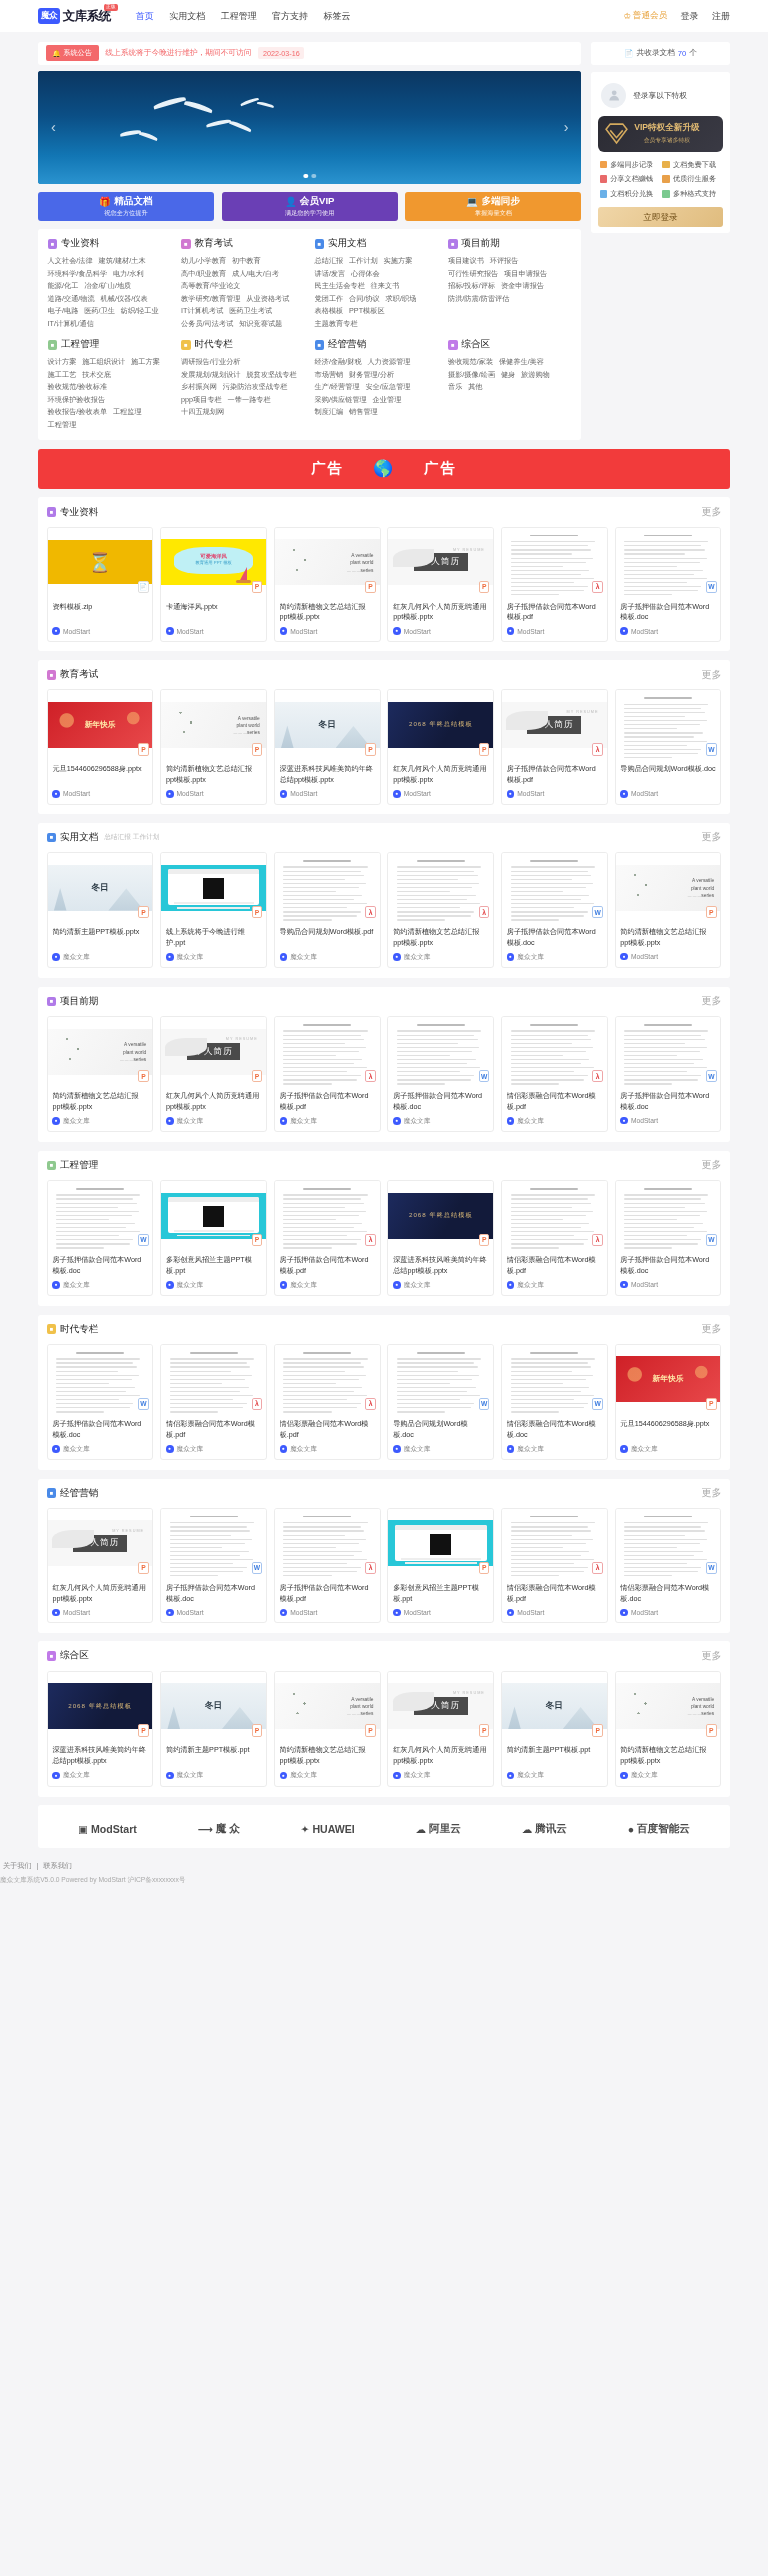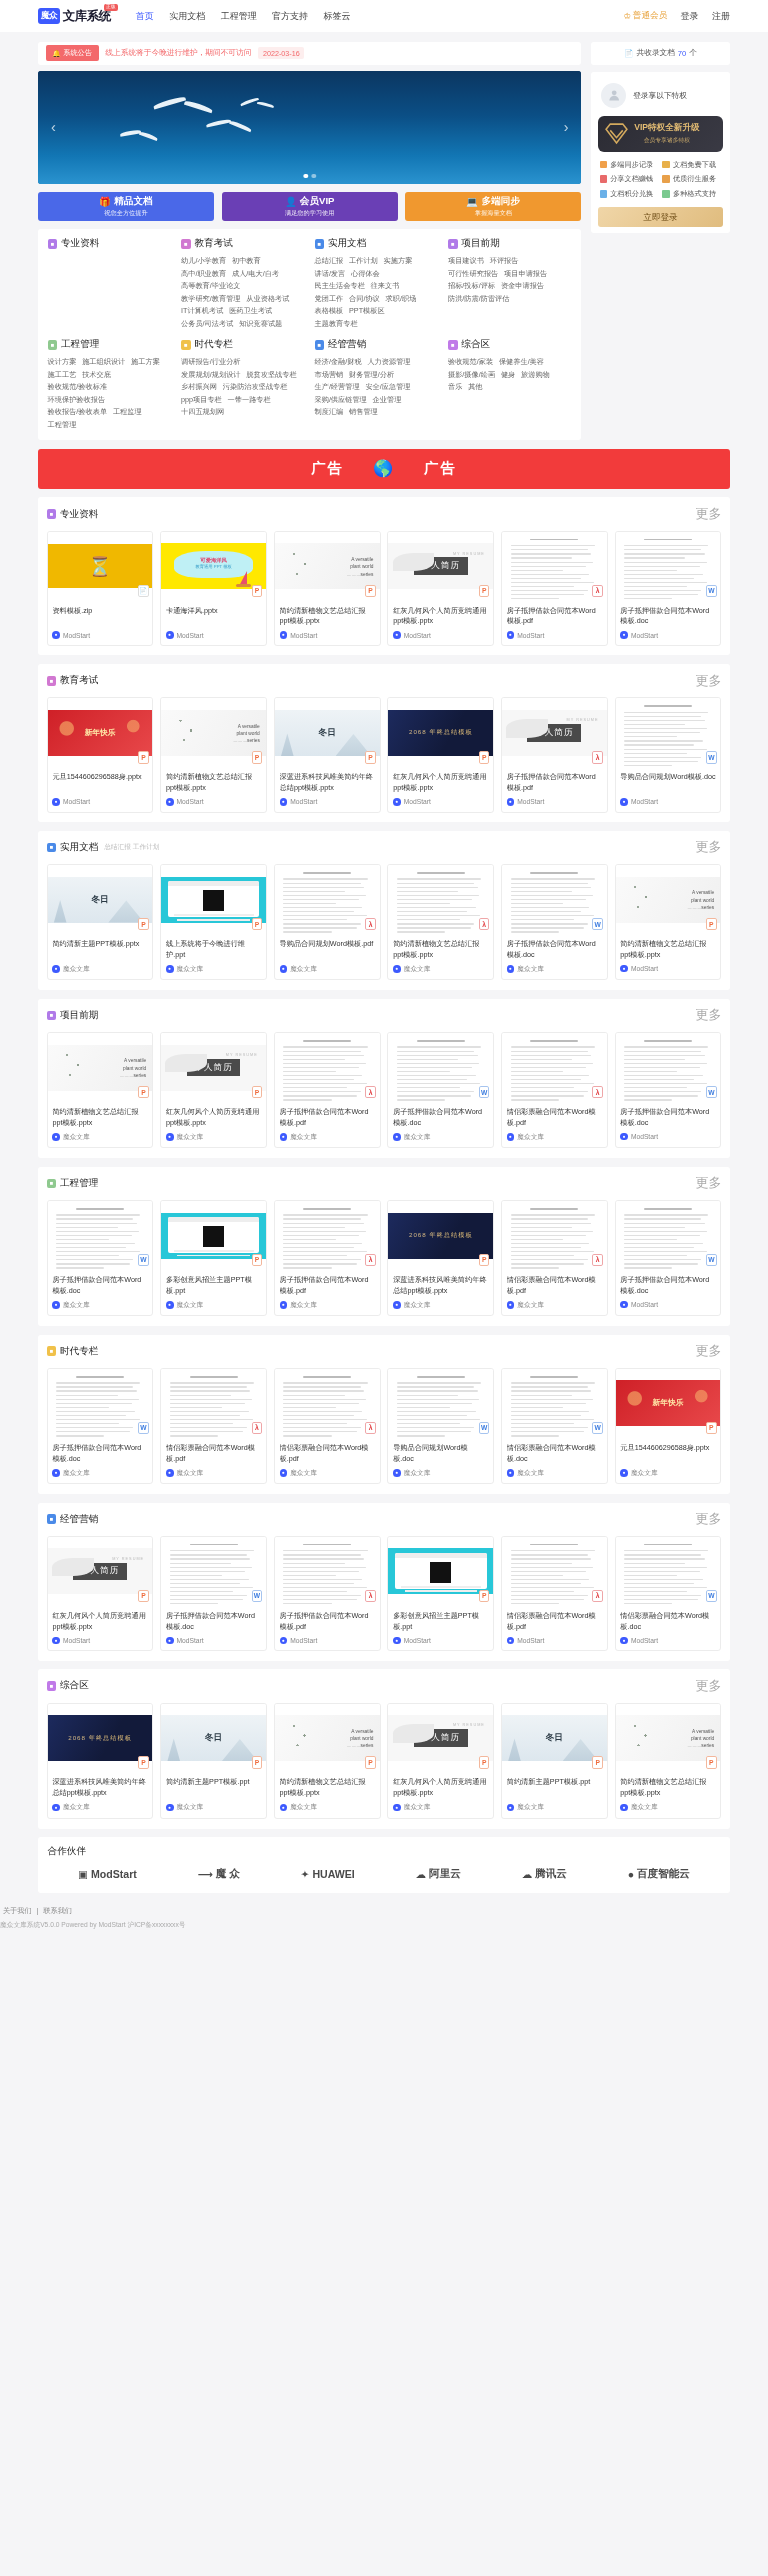--- a/index.html
+++ b/index.html
@@ -184,21 +184,21 @@
   .ad {
     margin: 8.6px 38px 0; height: 40px; background: #f23b3b; border-radius: 2.9px;
     display: flex; align-items: center; justify-content: center; gap: 29px;
     color: #fff; font-size: 14.4px; font-weight: bold; letter-spacing: 1.9px;
   }
   .ad-globe { font-size: 16.3px; }
 
   
   .sec { margin: 8.6px 38px 0; background: #fff; border-radius: 2.9px; padding: 7.7px 8.6px 9.6px; }
   .sec-head { display: flex; align-items: center; margin-bottom: 7.7px; }
-  .sec-more { margin-left: auto; font-size: 13px; color: #aaa; cursor: pointer; }
+  .sec-more { margin-left: auto; font-size: 10px; color: #aaa; cursor: pointer; }
   .sec-sub { font-size: 6.7px; color: #bbb; margin-left: 5.8px; }
   .cards { display: grid; grid-template-columns: repeat(6,1fr); gap: 6.7px; }
   .card { border: 1px solid #ececec; border-radius: 2.9px; overflow: hidden; cursor: pointer; background:#fff;}
   .thumb { height: 69px; position: relative; background: #fff; overflow: hidden;
            display:flex; align-items:center; justify-content:center; }
   .ftag {
     position: absolute; right: 3.8px; bottom: 3.8px; width: 10.6px; height: 12.5px;
     border-radius: 1.9px; border: 1px solid #ddd; background: #fff;
     font-size: 6.7px; display: flex; align-items: center; justify-content: center; font-weight: bold;
   }
@@ -322,20 +322,21 @@
           <div class="feat-s">掌握海量文档</div>
         </div>
       </div>
 
       <div class="cats" id="cats">
           <div>
             <div class="cat-head">
        <span class="cat-ico" style="background:#b07ae8">■</span>
        <span class="cat-title">专业资料</span>
      </div>
+     <div class="cat-links"><span>人文社会/法律</span><span>建筑/建材/土木</span><span>环境科学/食品科学</span><span>电力/水利</span><span>能源/化工</span><span>冶金/矿山/地质</span><span>道路/交通/物流</span><span>机械/仪器/仪表</span><span>电子/电路</span><span>医药/卫生</span><span>纺织/轻工业</span><span>IT/计算机/通信</span></div>
           </div>
           <div>
             <div class="cat-head">
        <span class="cat-ico" style="background:#d178d1">■</span>
        <span class="cat-title">教育考试</span>
      </div>
      <div class="cat-links"><span>幼儿/小学教育</span><span>初中教育</span><span>高中/职业教育</span><span>成人/电大/自考</span><span>高等教育/毕业论文</span><span>教学研究/教育管理</span><span>从业资格考试</span><span>IT计算机考试</span><span>医药卫生考试</span><span>公务员/司法考试</span><span>知识竞赛试题</span></div>
           </div>
           <div>
             <div class="cat-head">
@@ -1637,23 +1638,20 @@
           <span class="auth-dot">●</span>
           <span>魔众文库</span>
         </div>
       </div>
     </div>
         </div>
       </div>
     </div>
 
   <div class="partners">
-    <div class="sec-head">
-      <span class="cat-title">合作伙伴</span>
-    </div>
     <div class="partner-row" id="partner-row">
         <div class="partner">
           <span>▣</span>
           <span>ModStart</span>
         </div>
         <div class="partner">
           <span>⟶</span>
           <span>魔 众</span>
         </div>
         <div class="partner">

